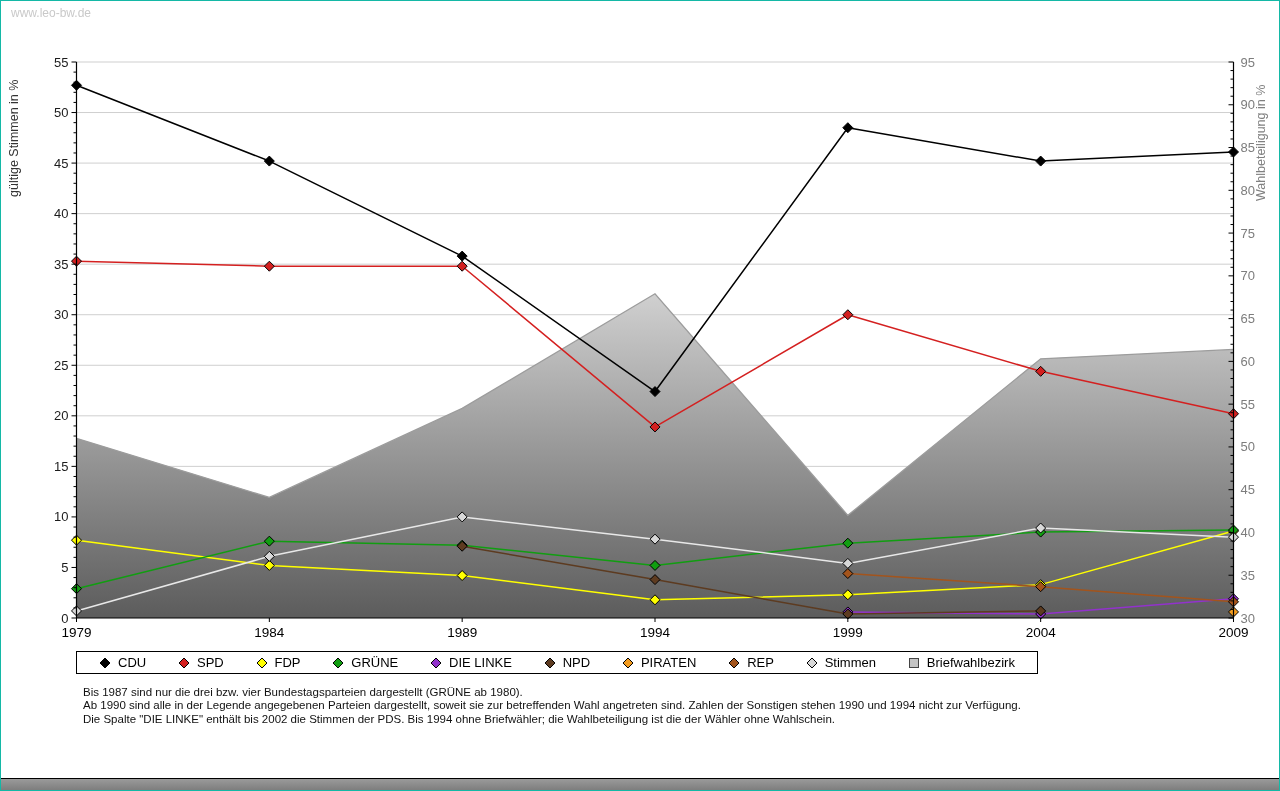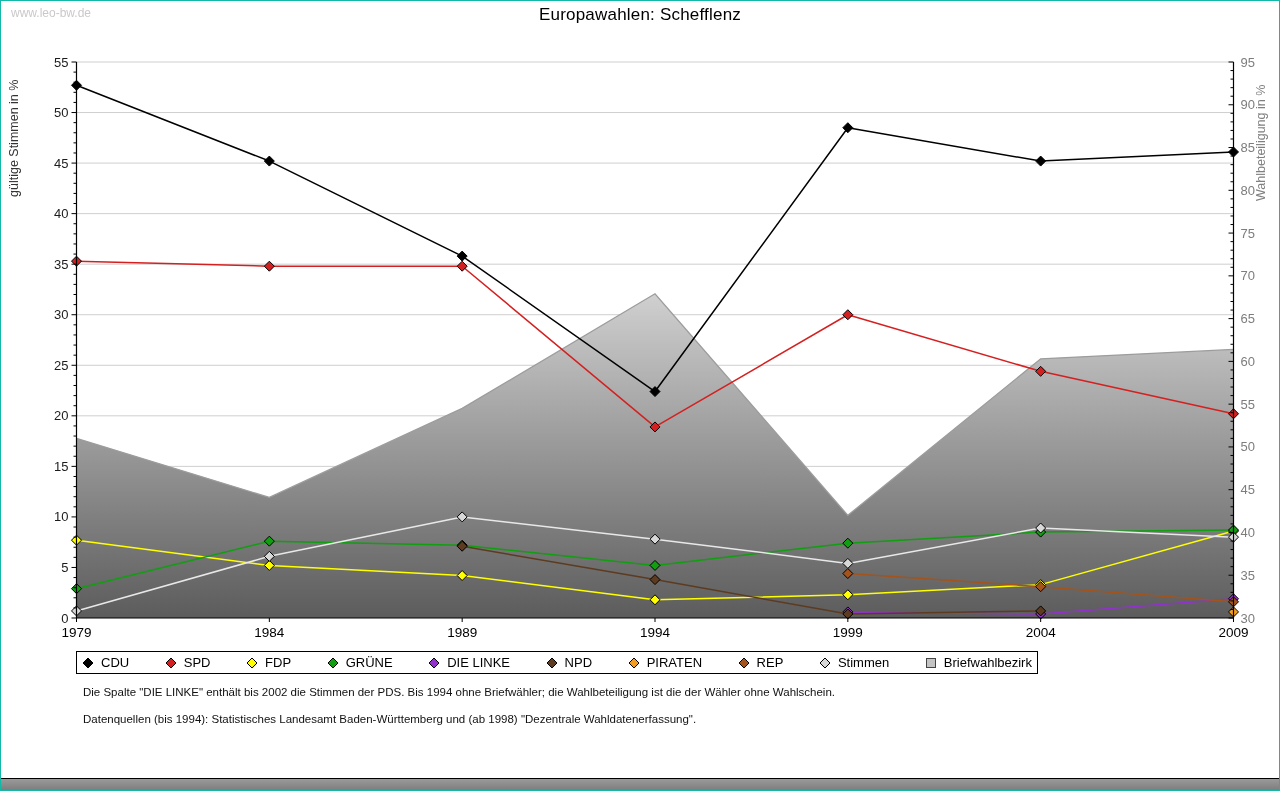--- a/index.html
+++ b/index.html
@@ -9,40 +9,39 @@
     font-family:"Liberation Sans",sans-serif;
   }
   .watermark{position:absolute;top:5px;left:10px;font-size:12px;color:#c9c9c9;}
   .chart-title{position:absolute;top:4px;left:0;width:100%;text-align:center;
     font-size:17px;color:#000;letter-spacing:.2px;}
   #plot-svg{position:absolute;top:0;left:0;}
   .legend{
     position:absolute;top:650px;left:75px;width:962px;height:23px;
     border:1px solid #000;background:#fff;box-sizing:border-box;
     display:flex;align-items:center;justify-content:space-between;
-    padding:0 5px;font-size:13px;color:#000;
+    padding:0 22px;font-size:13px;color:#000;
   }
   .legend-item{display:flex;align-items:center;gap:7px;white-space:nowrap;}
   .legend-item svg{display:block;}
   .footnotes{
     position:absolute;top:685px;left:82px;right:20px;
     font-size:11.5px;line-height:13.4px;color:#111;
   }
   .footnote-line{white-space:nowrap;overflow:hidden;}
   .bottom-bar{
     position:absolute;left:0;bottom:0;width:100%;height:11px;
     background:linear-gradient(#9a9a9a,#7e7e7e);border-top:1px solid #000;
   }
 </style>
 </head>
 <body>
 
 <div class="frame">
   <div class="watermark">www.leo-bw.de</div>
-  <div class="chart-title">Europawahlen: Schefflenz</div>
   <div id="plot-holder">
       <svg width="1280" height="648" id="plot-svg">
         <defs>
           <linearGradient id="areaGrad" gradientUnits="userSpaceOnUse" x1="0" y1="270" x2="0" y2="622">
             <stop offset="0" stop-color="#d8d8d8"></stop>
             <stop offset="1" stop-color="#5a5a5a"></stop>
           </linearGradient>
         </defs>
         <g>
           <line x1="75.5" x2="1232.5" y1="566.4545454545455" y2="566.4545454545455" stroke="#cfcfcf" stroke-width="1"></line>
@@ -386,18 +385,19 @@
       <span class="legend-item">
         <span>
           <svg width="12" height="12">
             <rect x="1.5" y="1.5" width="9" height="9" fill="#c4c4c4" stroke="#444" stroke-width="1"></rect>
           </svg>
         </span>
         <span>Briefwahlbezirk</span>
       </span>
     </div>
   <div class="footnotes" id="footnotes">
+      <div class="footnote-line">Bis 1987 sind nur die drei bzw. vier Bundestagsparteien dargestellt (GRÜNE ab 1980).</div>
+      <div class="footnote-line">Ab 1990 sind alle in der Legende angegebenen Parteien dargestellt, soweit sie zur betreffenden Wahl angetreten sind. Zahlen der Sonstigen stehen 1990 und 1994 nicht zur Verfügung.</div>
       <div class="footnote-line">Die Spalte "DIE LINKE" enthält bis 2002 die Stimmen der PDS. Bis 1994 ohne Briefwähler; die Wahlbeteiligung ist die der Wähler ohne Wahlschein.</div>
       <div class="footnote-line">&nbsp;</div>
-      <div class="footnote-line">Datenquellen (bis 1994): Statistisches Landesamt Baden-Württemberg und (ab 1998) "Dezentrale Wahldatenerfassung".</div>
     </div>
   <div class="bottom-bar"></div>
 </div>
 
 </body></html>

